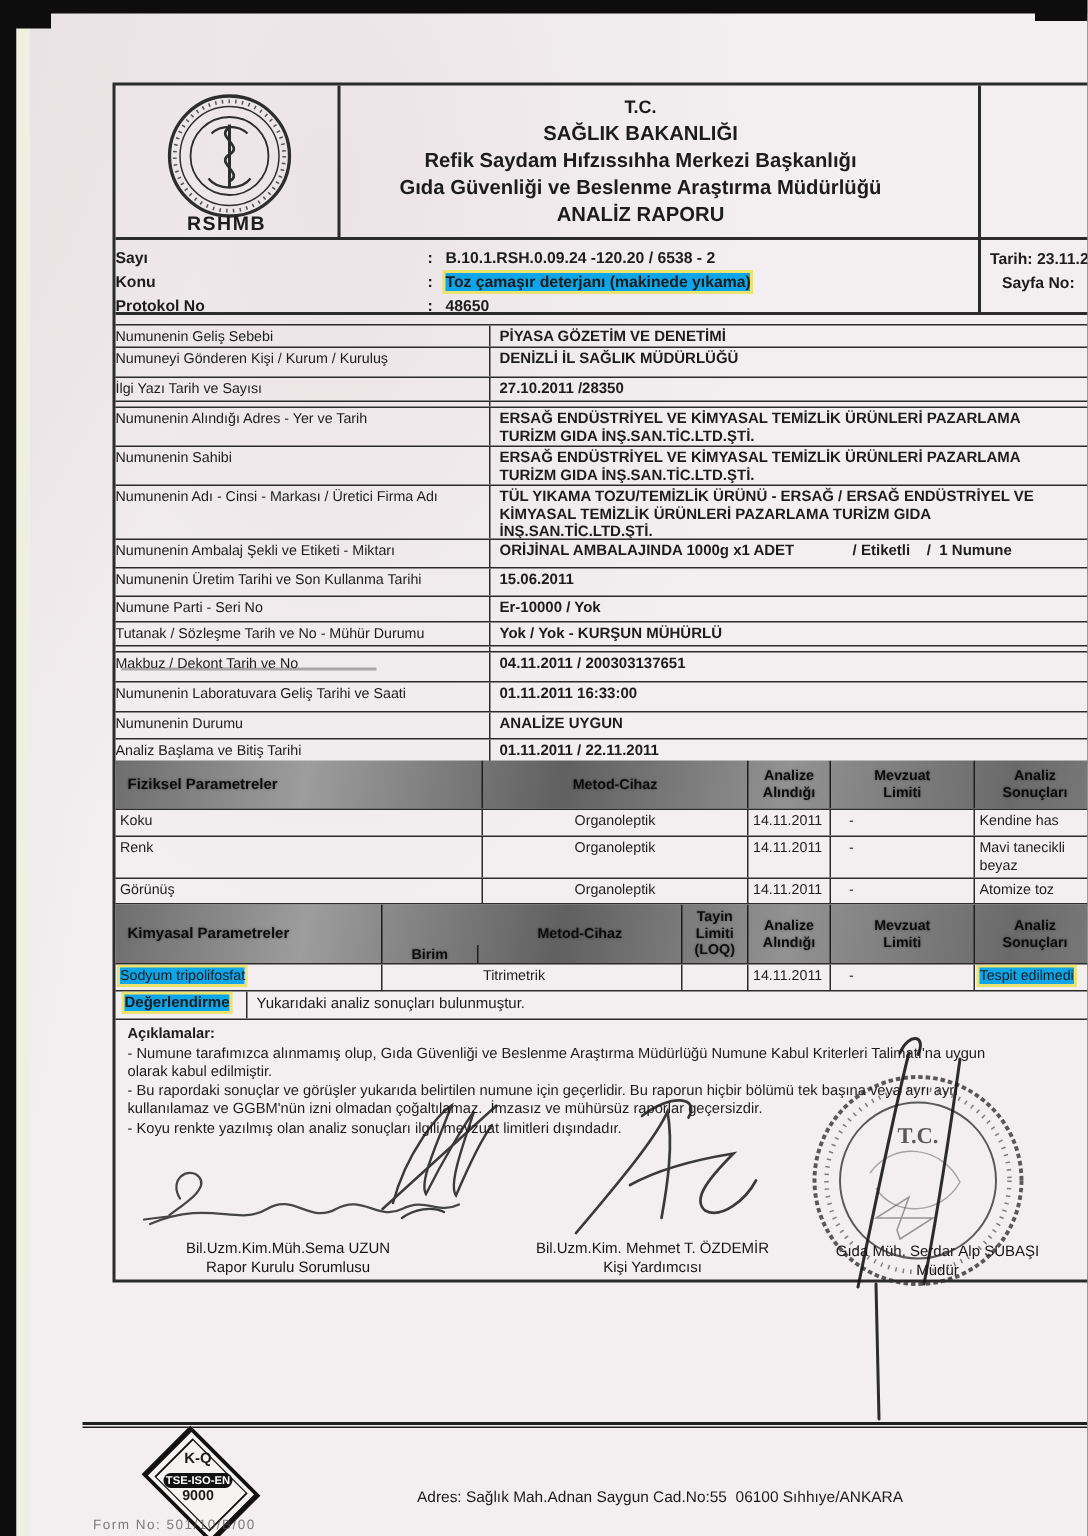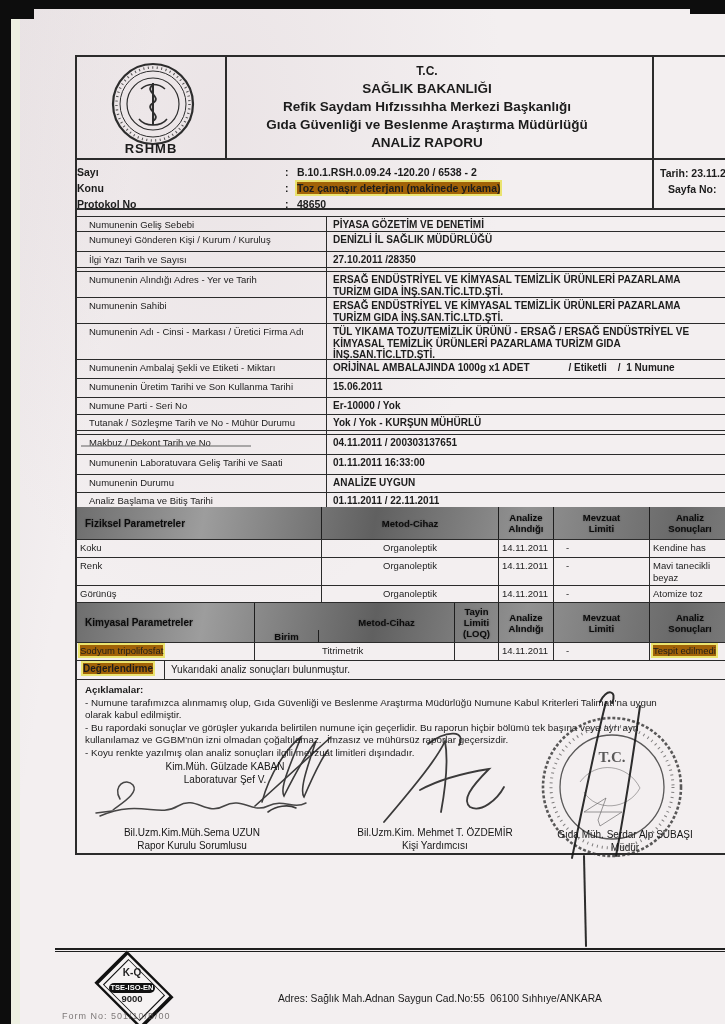--- a/index.html
+++ b/index.html
@@ -28,26 +28,26 @@
 
   
   .meta{position:absolute;left:0;top:103px;width:100%;height:50px;border-bottom:2px solid #2b2b2b;box-sizing:border-box;font-weight:bold;font-size:10.5px;}
   .meta-line{display:flex;height:16px;align-items:center;}
   .meta-label{width:208px;}
   .meta-colon{width:12px;}
   .meta-vline{position:absolute;left:575px;top:0;height:48px;border-left:2px solid #2b2b2b;}
   .meta-right{position:absolute;left:575px;top:5px;width:215px;line-height:16px;}
   .mr1{padding-left:8px;} .mr2{padding-left:16px;}
 
-  .hl{background:#a16207;box-shadow:0 0 0 2px #eae36f;}
+  .hl{background:#0ea5e9;box-shadow:0 0 0 2px #eae36f;}
 
   
   .info{position:absolute;left:0;top:159px;width:100%;border-top:1.5px solid #2b2b2b;font-size:10px;}
   .irow{display:flex;border-bottom:1.3px solid #2b2b2b;box-sizing:border-box;overflow:hidden;}
-  .ilabel{width:250px;min-width:250px;border-right:1.3px solid #2b2b2b;box-sizing:border-box;padding:2px 4px 0 12px;font-size:9.5px;overflow:hidden;}
+  .ilabel{width:250px;min-width:250px;border-right:1.3px solid #2b2b2b;box-sizing:border-box;padding:2px 4px 0 0;font-size:9.5px;overflow:hidden;}
   .ivalue{flex:1;padding:2px 0 0 6px;font-weight:bold;overflow:hidden;}
   .pre{white-space:pre;line-height:11.5px;}
   .spacer{height:4px;}
   .smudge{position:relative;}
   .smudge::after{content:"";position:absolute;left:4px;right:30%;top:55%;height:1.5px;background:rgba(110,110,110,.55);}
 
   
   .ptable{position:absolute;left:0;width:100%;font-size:9.5px;}
   .prow{display:flex;border-bottom:1.3px solid #2b2b2b;box-sizing:border-box;overflow:hidden;}
   .pc{border-right:1.3px solid #2b2b2b;box-sizing:border-box;padding:2px 3px;overflow:hidden;}
@@ -289,24 +289,20 @@
     <div class="notes">
       <div class="title">Açıklamalar:</div>
       <div class="body">- Numune tarafımızca alınmamış olup, Gıda Güvenliği ve Beslenme Araştırma Müdürlüğü Numune Kabul Kriterleri Talimatı'na uygun
 olarak kabul edilmiştir.
 - Bu rapordaki sonuçlar ve görüşler yukarıda belirtilen numune için geçerlidir. Bu raporun hiçbir bölümü tek başına veya ayrı ayrı
 kullanılamaz ve GGBM'nün izni olmadan çoğaltılamaz.  İmzasız ve mühürsüz raporlar geçersizdir.
 - Koyu renkte yazılmış olan analiz sonuçları ilgili mevzuat limitleri dışındadır.</div>
     </div>
   </div>
 
-  <div class="sig" style="left:130px;top:760px;width:190px;">
-    <div>Kim.Müh. Gülzade KABAN</div>
-    <div>Laboratuvar Şef V.</div>
-  </div>
   <div class="sig" style="left:77px;top:826px;width:230px;">
     <div>Bil.Uzm.Kim.Müh.Sema UZUN</div>
     <div>Rapor Kurulu Sorumlusu</div>
   </div>
   <div class="sig" style="left:320px;top:826px;width:230px;">
     <div>Bil.Uzm.Kim. Mehmet T. ÖZDEMİR</div>
     <div>Kişi Yardımcısı</div>
   </div>
   <div class="sig" style="left:530px;top:828px;width:190px;">
     <div>Gıda Müh. Serdar Alp SUBAŞI</div>

